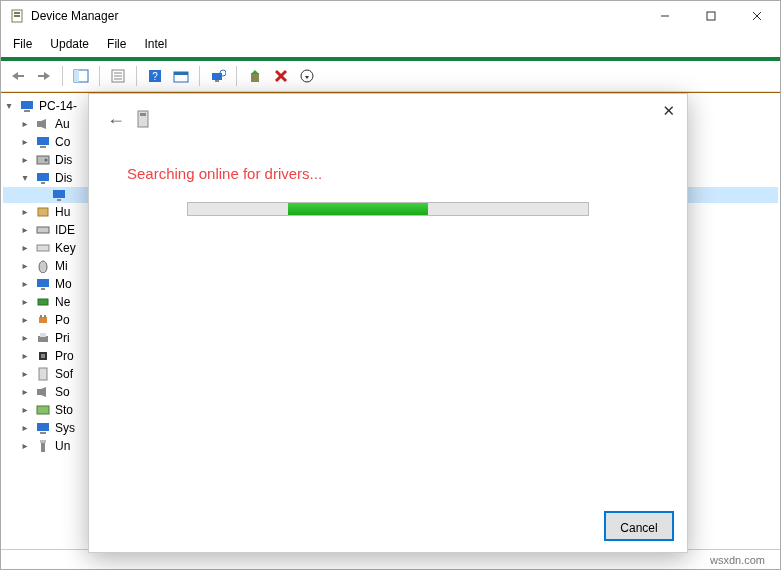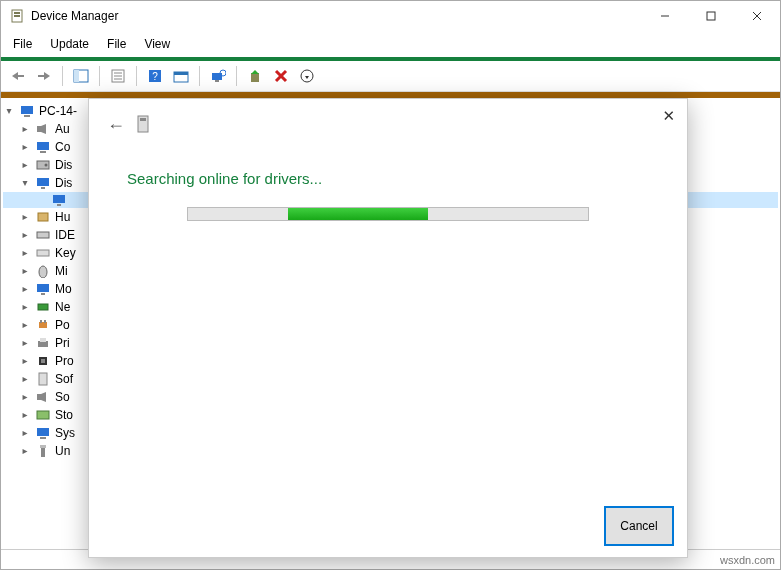--- a/index.html
+++ b/index.html
@@ -8,47 +8,47 @@
   .titlebar { height: 30px; display: flex; align-items: center; padding: 0 0 0 8px; background: #fff; }
   .titlebar .app-icon { width:16px; height:16px; margin-right:6px; }
   .title-spacer { flex:1; }
   .winbtn { width:46px; height:30px; display:flex; align-items:center; justify-content:center; color:#555; }
   .menubar { display:flex; gap:2px; padding:2px 4px; border-bottom:4px solid #15803d; }
   .menuitem { padding:4px 8px; }
   .toolbar { display:flex; align-items:center; gap:4px; padding:4px 6px; border-bottom:1px solid #e0e0e0; }
   .tbtn { width:22px; height:22px; display:flex; align-items:center; justify-content:center; border:1px solid transparent; }
   .tbtn svg { display:block; }
   .tsep { width:1px; height:20px; background:#ccc; margin:0 3px; }
-  .content { flex:1; position:relative; display:flex; border-top:6px solid #a16207; }
+  .content { flex:1; position:relative; display:flex; border-top:1px solid #a16207; }
   .tree { width:100%; padding:4px 2px; overflow:hidden; font-size:12px; line-height:18px; }
   .tree-row { display:flex; align-items:center; gap:4px; white-space:nowrap; padding-left:0; }
   .caret { width:12px; text-align:center; color:#666; font-size:10px; }
   .caret.open::before { content:"▾"; }
   .caret.closed::before { content:"▸"; }
   .ticon { width:16px; height:16px; display:inline-flex; align-items:center; justify-content:center; }
   .child { padding-left:16px; }
   .child2 { padding-left:32px; }
   .selected { background:#cce8ff; }
 
   
   .dialog { position:absolute; left:87px; top:0px; width:600px; height:460px; background:#fff; border:1px solid #ccc; box-shadow:0 6px 24px rgba(0,0,0,.3); padding:0; }
   .dialog .close { position:absolute; top:8px; right:12px; font-size:15px; color:#333; }
   .dialog-header { display:flex; align-items:center; gap:10px; padding:14px 18px 6px 18px; }
   .dialog-header .back { font-size:18px; color:#555; }
   .dialog-header .hd-icon { width:16px; height:20px; }
   .dialog-header .dlg-title { font-size:12.5px; }
   .dialog-body { padding:18px 38px; }
-  .search-text { color:#15803d; font-size:15px; margin:12px 0 20px 0; }
+  .search-text { color:#ef4444; font-size:15px; margin:12px 0 20px 0; }
   .progress { margin:10px 60px; height:14px; border:1px solid #bcbcbc; background:#e6e6e6; position:relative; overflow:hidden; }
   .progress-chunk { position:absolute; top:0; bottom:0; background:linear-gradient(#3fcf3f,#18a818); }
   .dialog-footer { position:absolute; bottom:12px; right:14px; }
-  .dlg-btn { min-width:68px; height:38px; border:1px solid #0a64a4; background:#e1e1e1; font-size:12px; padding:8px 12px; outline:2px solid #0078d7; outline-offset:-1px; }
+  .dlg-btn { min-width:68px; height:28px; border:1px solid #0a64a4; background:#e1e1e1; font-size:12px; padding:8px 12px; outline:2px solid #0078d7; outline-offset:-1px; }
 
   .statusbar { height:20px; border-top:1px solid #ccc; }
-  .watermark { position:absolute; bottom:4px; right:6px; color:#777; font-size:11px; }
+  .watermark { position:absolute; bottom:4px; right:16px; color:#777; font-size:11px; }
 </style>
 </head>
 <body>
 
 <div class="window">
 
   <div class="titlebar">
     <span class="app-icon">
       <svg width="16" height="16">
           <rect x="3" y="2" width="10" height="12" fill="#fff" stroke="#7a7a55"></rect>
@@ -73,21 +73,21 @@
           <line x1="1" y1="1" x2="9" y2="9" stroke="#333"></line>
           <line x1="9" y1="1" x2="1" y2="9" stroke="#333"></line>
         </svg>
       </div>
   </div>
 
   <div class="menubar">
     <div class="menuitem">File</div>
     <div class="menuitem">Update</div>
     <div class="menuitem">File</div>
-    <div class="menuitem">View</div>
+    <div class="menuitem">Intel</div>
   </div>
 
   <div class="toolbar">
     <div class="tbtn">
         <svg width="16" height="12">
           <polygon points="8,2 2,6 8,10" fill="#888"></polygon>
           <rect x="8" y="5" width="6" height="2" fill="#888"></rect>
         </svg>
       </div>
     <div class="tbtn">

